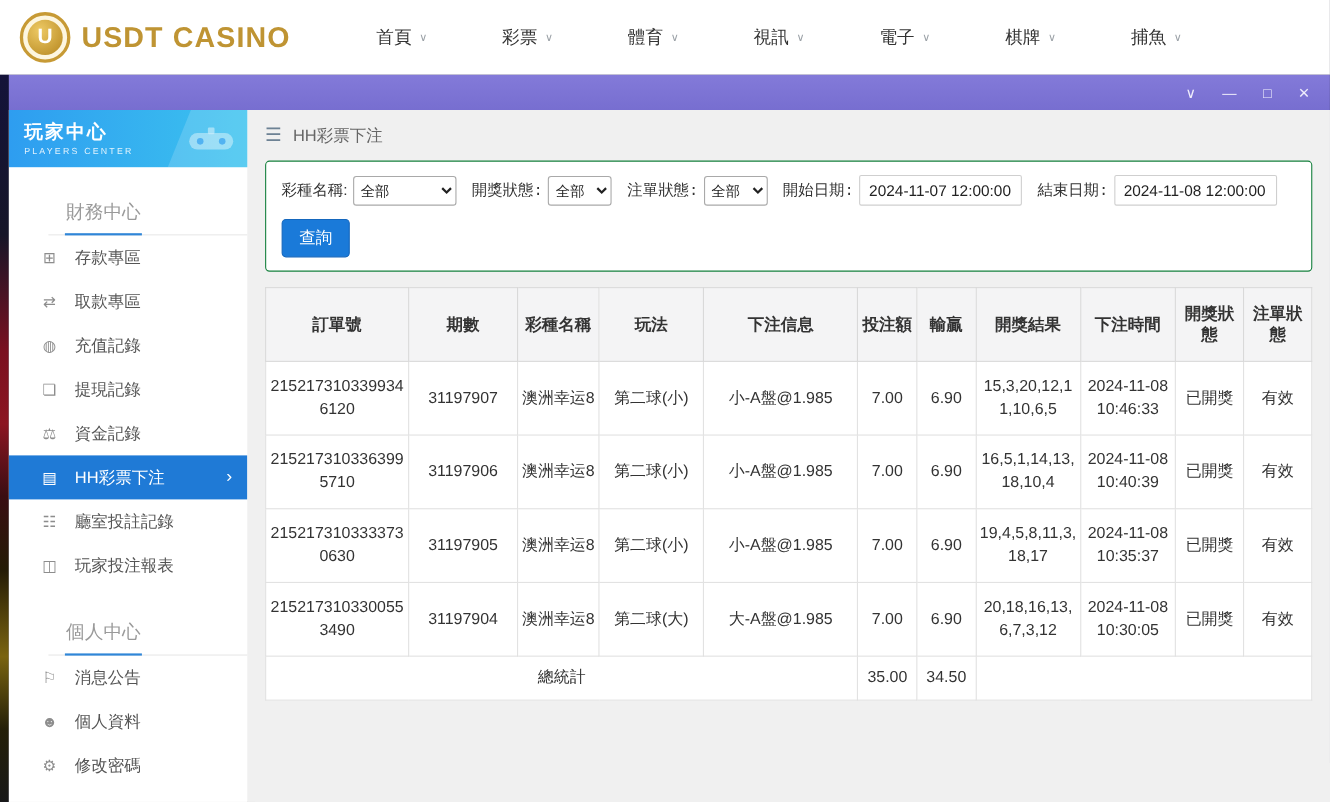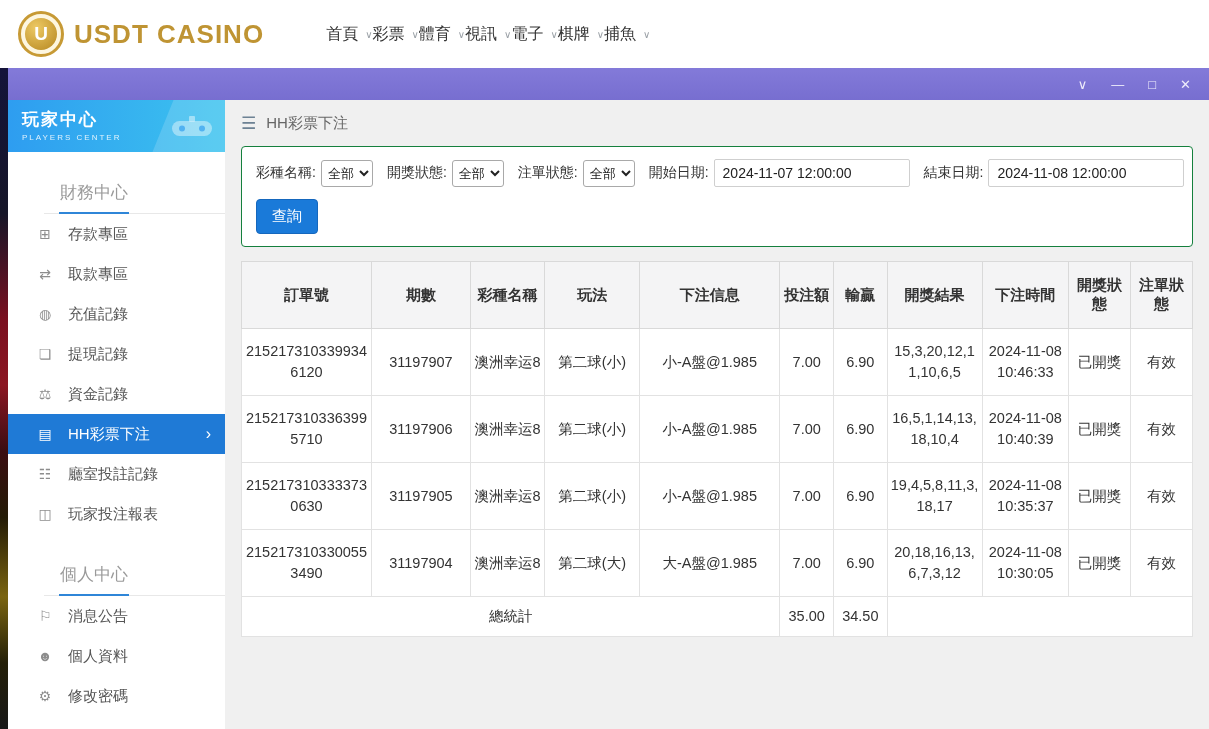--- a/index.html
+++ b/index.html
@@ -21,21 +21,21 @@
     border: 3px solid #c79a35; background: #fdf6e0;
     display: flex; align-items: center; justify-content: center;
   }
   .emblem-inner {
     width: 32px; height: 32px; border-radius: 50%;
     background: radial-gradient(circle at 35% 30%, #edc964, #b5861f);
     color: #fff; font-weight: bold; font-size: 19px;
     display: flex; align-items: center; justify-content: center;
   }
   .logo-text { font-size: 26px; font-weight: bold; letter-spacing: 1px; color: #bf9433; text-align: right; }
-  .main-nav { display: flex; margin-left: 62px; }
+  .main-nav { display: flex; margin-left: 78px; gap: 68px; }
   .nav-item { display: flex; align-items: center; gap: 7px; font-size: 16px; color: #333; cursor: pointer; }
   .nav-chev { font-size: 10px; color: #9aa0a6; }
 
   
   .bg-strip {
     position: absolute; left: 0; top: 68px; width: 8px; height: 661px;
     background: linear-gradient(180deg, #14133a 0%, #161628 22%, #7a1020 38%, #8c1622 48%, #3a0e12 58%, #241b06 68%, #7a6410 80%, #241f08 90%, #181818 100%);
   }
 
   
@@ -84,30 +84,30 @@
   .main { flex: 1; background: #f0f0f0; padding: 0 16px 10px 16px; overflow: hidden; }
   .breadcrumb-row { height: 46px; display: flex; align-items: center; gap: 10px; color: #666; font-size: 15px; }
   .hamburger { color: #6d8294; font-size: 17px; cursor: pointer; }
 
   .filter-card {
     background: #fff; border: 1px solid #15803d; border-radius: 4px;
     padding: 12px 14px 12px 14px;
   }
   .filter-row { display: flex; align-items: center; font-size: 14px; color: #333; }
   .flabel { margin-right: 5px; white-space: nowrap; }
-  .fgap { margin-left: 14px; }
+  .fgap { margin-left: 14px; font-family: Liberation Mono, monospace; }
   .fselect {
     height: 27px; border: 1px solid #a9a9a9; border-radius: 3px;
     font-size: 13px; background: #fff; color: #222; padding: 0 2px;
     font-family: "Liberation Sans", "DejaVu Sans", sans-serif;
   }
   .fselect.wide { width: 94px; }
   .fselect.narrow { width: 58px; }
   .fdate {
-    width: 196px; height: 28px; border: 1px solid #cfcfcf; border-radius: 2px;
+    width: 148px; height: 28px; border: 1px solid #cfcfcf; border-radius: 2px;
     padding: 0 8px; font-size: 14px; color: #222;
     font-family: "Liberation Sans", "DejaVu Sans", sans-serif;
   }
   .filter-actions { margin-top: 12px; }
   .query-btn {
     background: #1a7ad9; color: #fff; border: 1px solid #1567bd; border-radius: 4px;
     font-size: 15px; padding: 7px 15px; cursor: pointer;
     font-family: Liberation Sans, sans-serif;
   }
 

